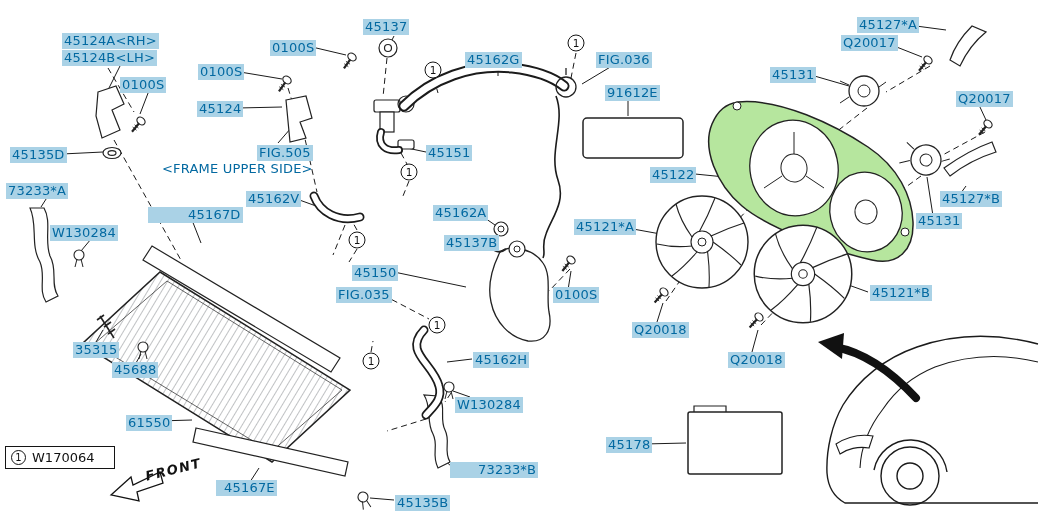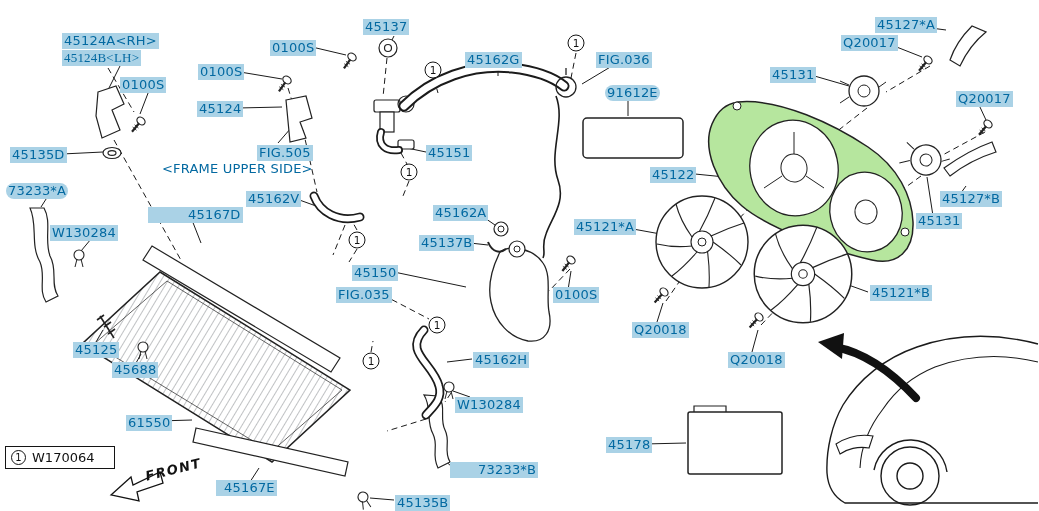--- a/index.html
+++ b/index.html
@@ -218,53 +218,53 @@
     <g>
       <path d="M916,398 C888,368 862,352 835,347" fill="none" stroke="#111" stroke-width="8" stroke-linecap="round"></path>
       <polygon points="818,342 844,333 842,359" fill="#111"></polygon>
     </g>
 
     <polygon points="111,495 131,477 133,485 160,472 163,483 137,492 139,501" fill="#fff" stroke="#141414" stroke-width="1.3"></polygon>
   </svg>
 
   <div id="label-layer">
       <div class="part-label hl" style="left: 62px; top: 33px;">45124A&lt;RH&gt;</div>
-      <div class="part-label hl" style="left: 62px; top: 50px; font-family: Liberation Serif, serif;">45124B&lt;LH&gt;</div>
+      <div class="part-label hl" style="left: 62px; top: 50px;">45124B&lt;LH&gt;</div>
       <div class="part-label hl" style="left: 120px; top: 77px;">0100S</div>
       <div class="part-label hl" style="left: 198px; top: 64px;">0100S</div>
       <div class="part-label hl" style="left: 270px; top: 40px;">0100S</div>
       <div class="part-label hl" style="left: 363px; top: 19px;">45137</div>
       <div class="part-label hl" style="left: 465px; top: 52px;">45162G</div>
       <div class="part-label hl" style="left: 596px; top: 52px;">FIG.036</div>
-      <div class="part-label hl" style="left: 857px; top: 17px; margin-left: 18px;">45127*A</div>
+      <div class="part-label hl" style="left: 857px; top: 17px;">45127*A</div>
       <div class="part-label hl" style="left: 841px; top: 35px;">Q20017</div>
       <div class="part-label hl" style="left: 770px; top: 67px;">45131</div>
       <div class="part-label hl" style="left: 956px; top: 91px;">Q20017</div>
-      <div class="part-label hl" style="left: 605px; top: 85px; border-radius: 8px;">91612E</div>
+      <div class="part-label hl" style="left: 605px; top: 85px;">91612E</div>
       <div class="part-label hl" style="left: 197px; top: 101px;">45124</div>
       <div class="part-label hl" style="left: 10px; top: 147px;">45135D</div>
       <div class="part-label hl" style="left: 257px; top: 145px;">FIG.505</div>
       <div class="part-label" style="left: 160px; top: 161px;">&lt;FRAME UPPER SIDE&gt;</div>
       <div class="part-label hl" style="left: 426px; top: 145px;">45151</div>
-      <div class="part-label hl" style="left: 6px; top: 183px; border-radius: 8px;">73233*A</div>
+      <div class="part-label hl" style="left: 6px; top: 183px;">73233*A</div>
       <div class="part-label hl" style="left: 246px; top: 191px;">45162V</div>
       <div class="part-label hl" style="left: 650px; top: 167px;">45122</div>
       <div class="part-label hl" style="left: 940px; top: 191px;">45127*B</div>
       <div class="part-label hl" style="left: 916px; top: 213px;">45131</div>
       <div class="part-label hl" style="left: 50px; top: 225px;">W130284</div>
       <div class="part-label hl" style="left: 148px; top: 207px; padding-left: 40px;">45167D</div>
       <div class="part-label hl" style="left: 433px; top: 205px;">45162A</div>
       <div class="part-label hl" style="left: 574px; top: 219px;">45121*A</div>
-      <div class="part-label hl" style="left: 419px; top: 235px;">45137B</div>
+      <div class="part-label hl" style="left: 444px; top: 235px;">45137B</div>
       <div class="part-label hl" style="left: 352px; top: 265px;">45150</div>
       <div class="part-label hl" style="left: 336px; top: 287px;">FIG.035</div>
       <div class="part-label hl" style="left: 553px; top: 287px;">0100S</div>
       <div class="part-label hl" style="left: 870px; top: 285px;">45121*B</div>
       <div class="part-label hl" style="left: 632px; top: 322px;">Q20018</div>
-      <div class="part-label hl" style="left: 73px; top: 342px;">45125</div>
+      <div class="part-label hl" style="left: 73px; top: 342px;">35315</div>
       <div class="part-label hl" style="left: 728px; top: 352px;">Q20018</div>
       <div class="part-label hl" style="left: 112px; top: 362px;">45688</div>
       <div class="part-label hl" style="left: 473px; top: 352px;">45162H</div>
       <div class="part-label hl" style="left: 126px; top: 415px;">61550</div>
       <div class="part-label hl" style="left: 455px; top: 397px;">W130284</div>
       <div class="part-label hl" style="left: 216px; top: 480px; padding-left: 8px;">45167E</div>
       <div class="part-label hl" style="left: 450px; top: 462px; padding-left: 28px;">73233*B</div>
       <div class="part-label hl" style="left: 395px; top: 495px;">45135B</div>
       <div class="part-label hl" style="left: 606px; top: 437px;">45178</div>
       <div class="part-label front" style="left: 143px; top: 462px;">FRONT</div>

